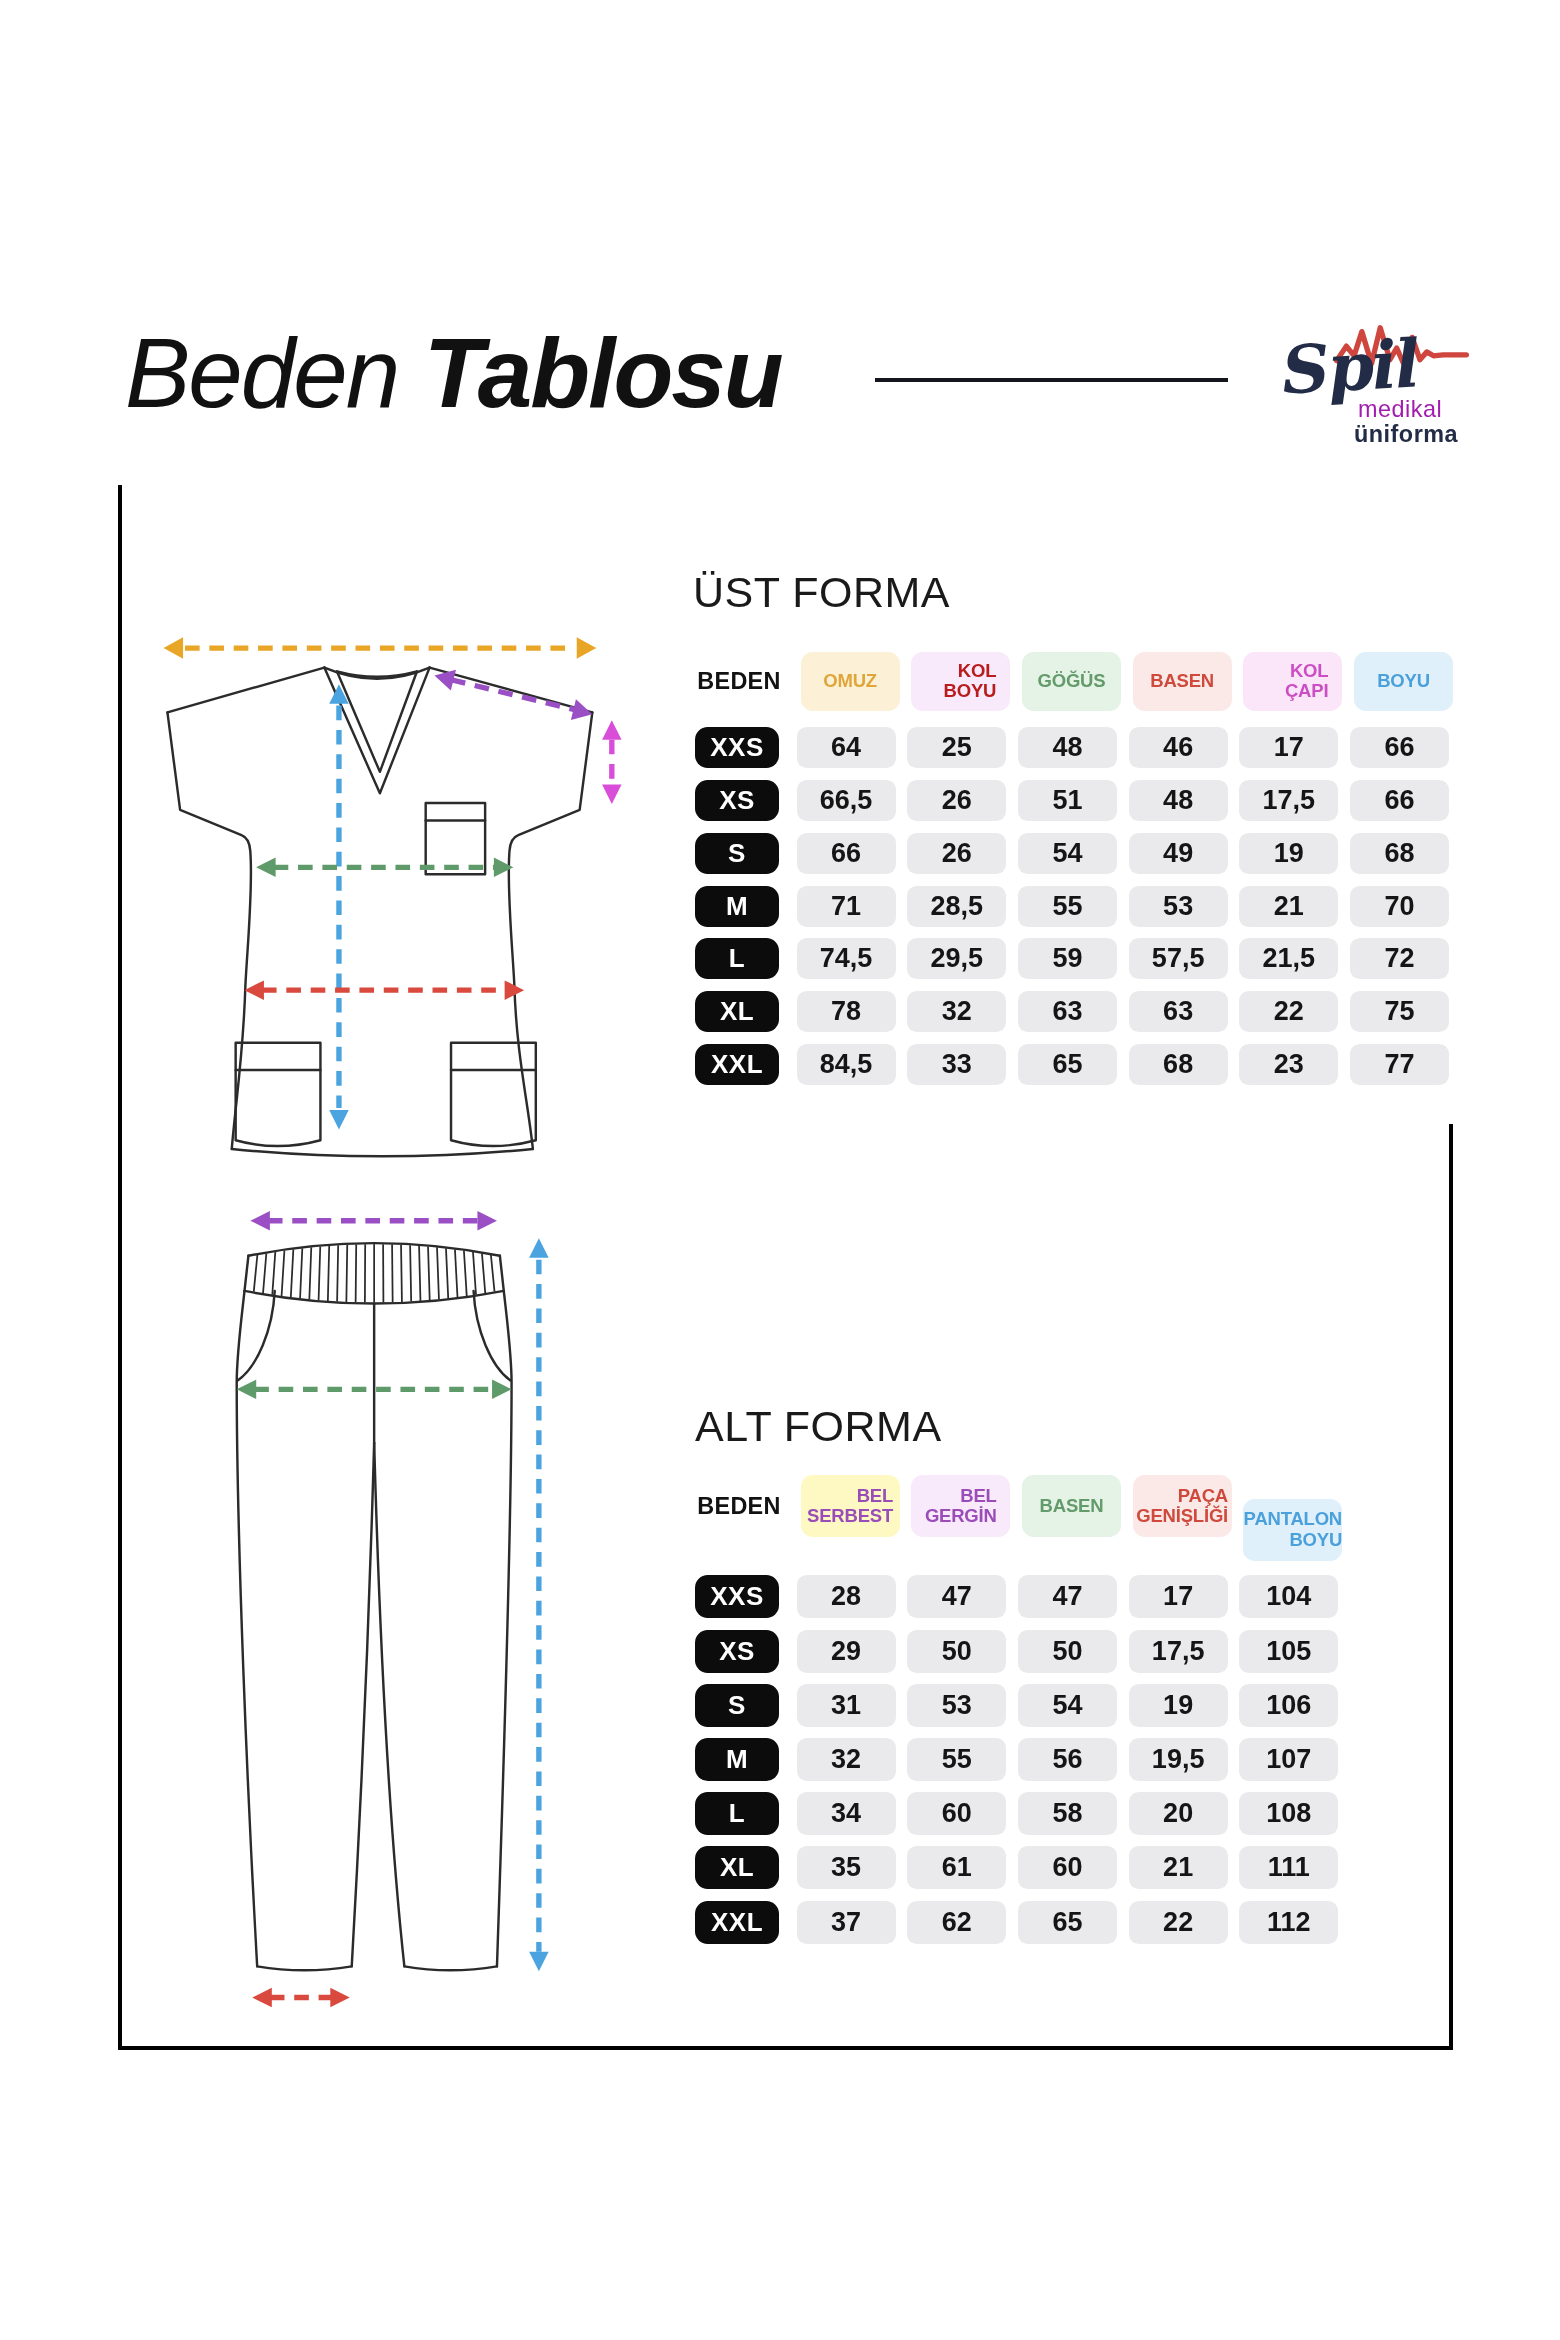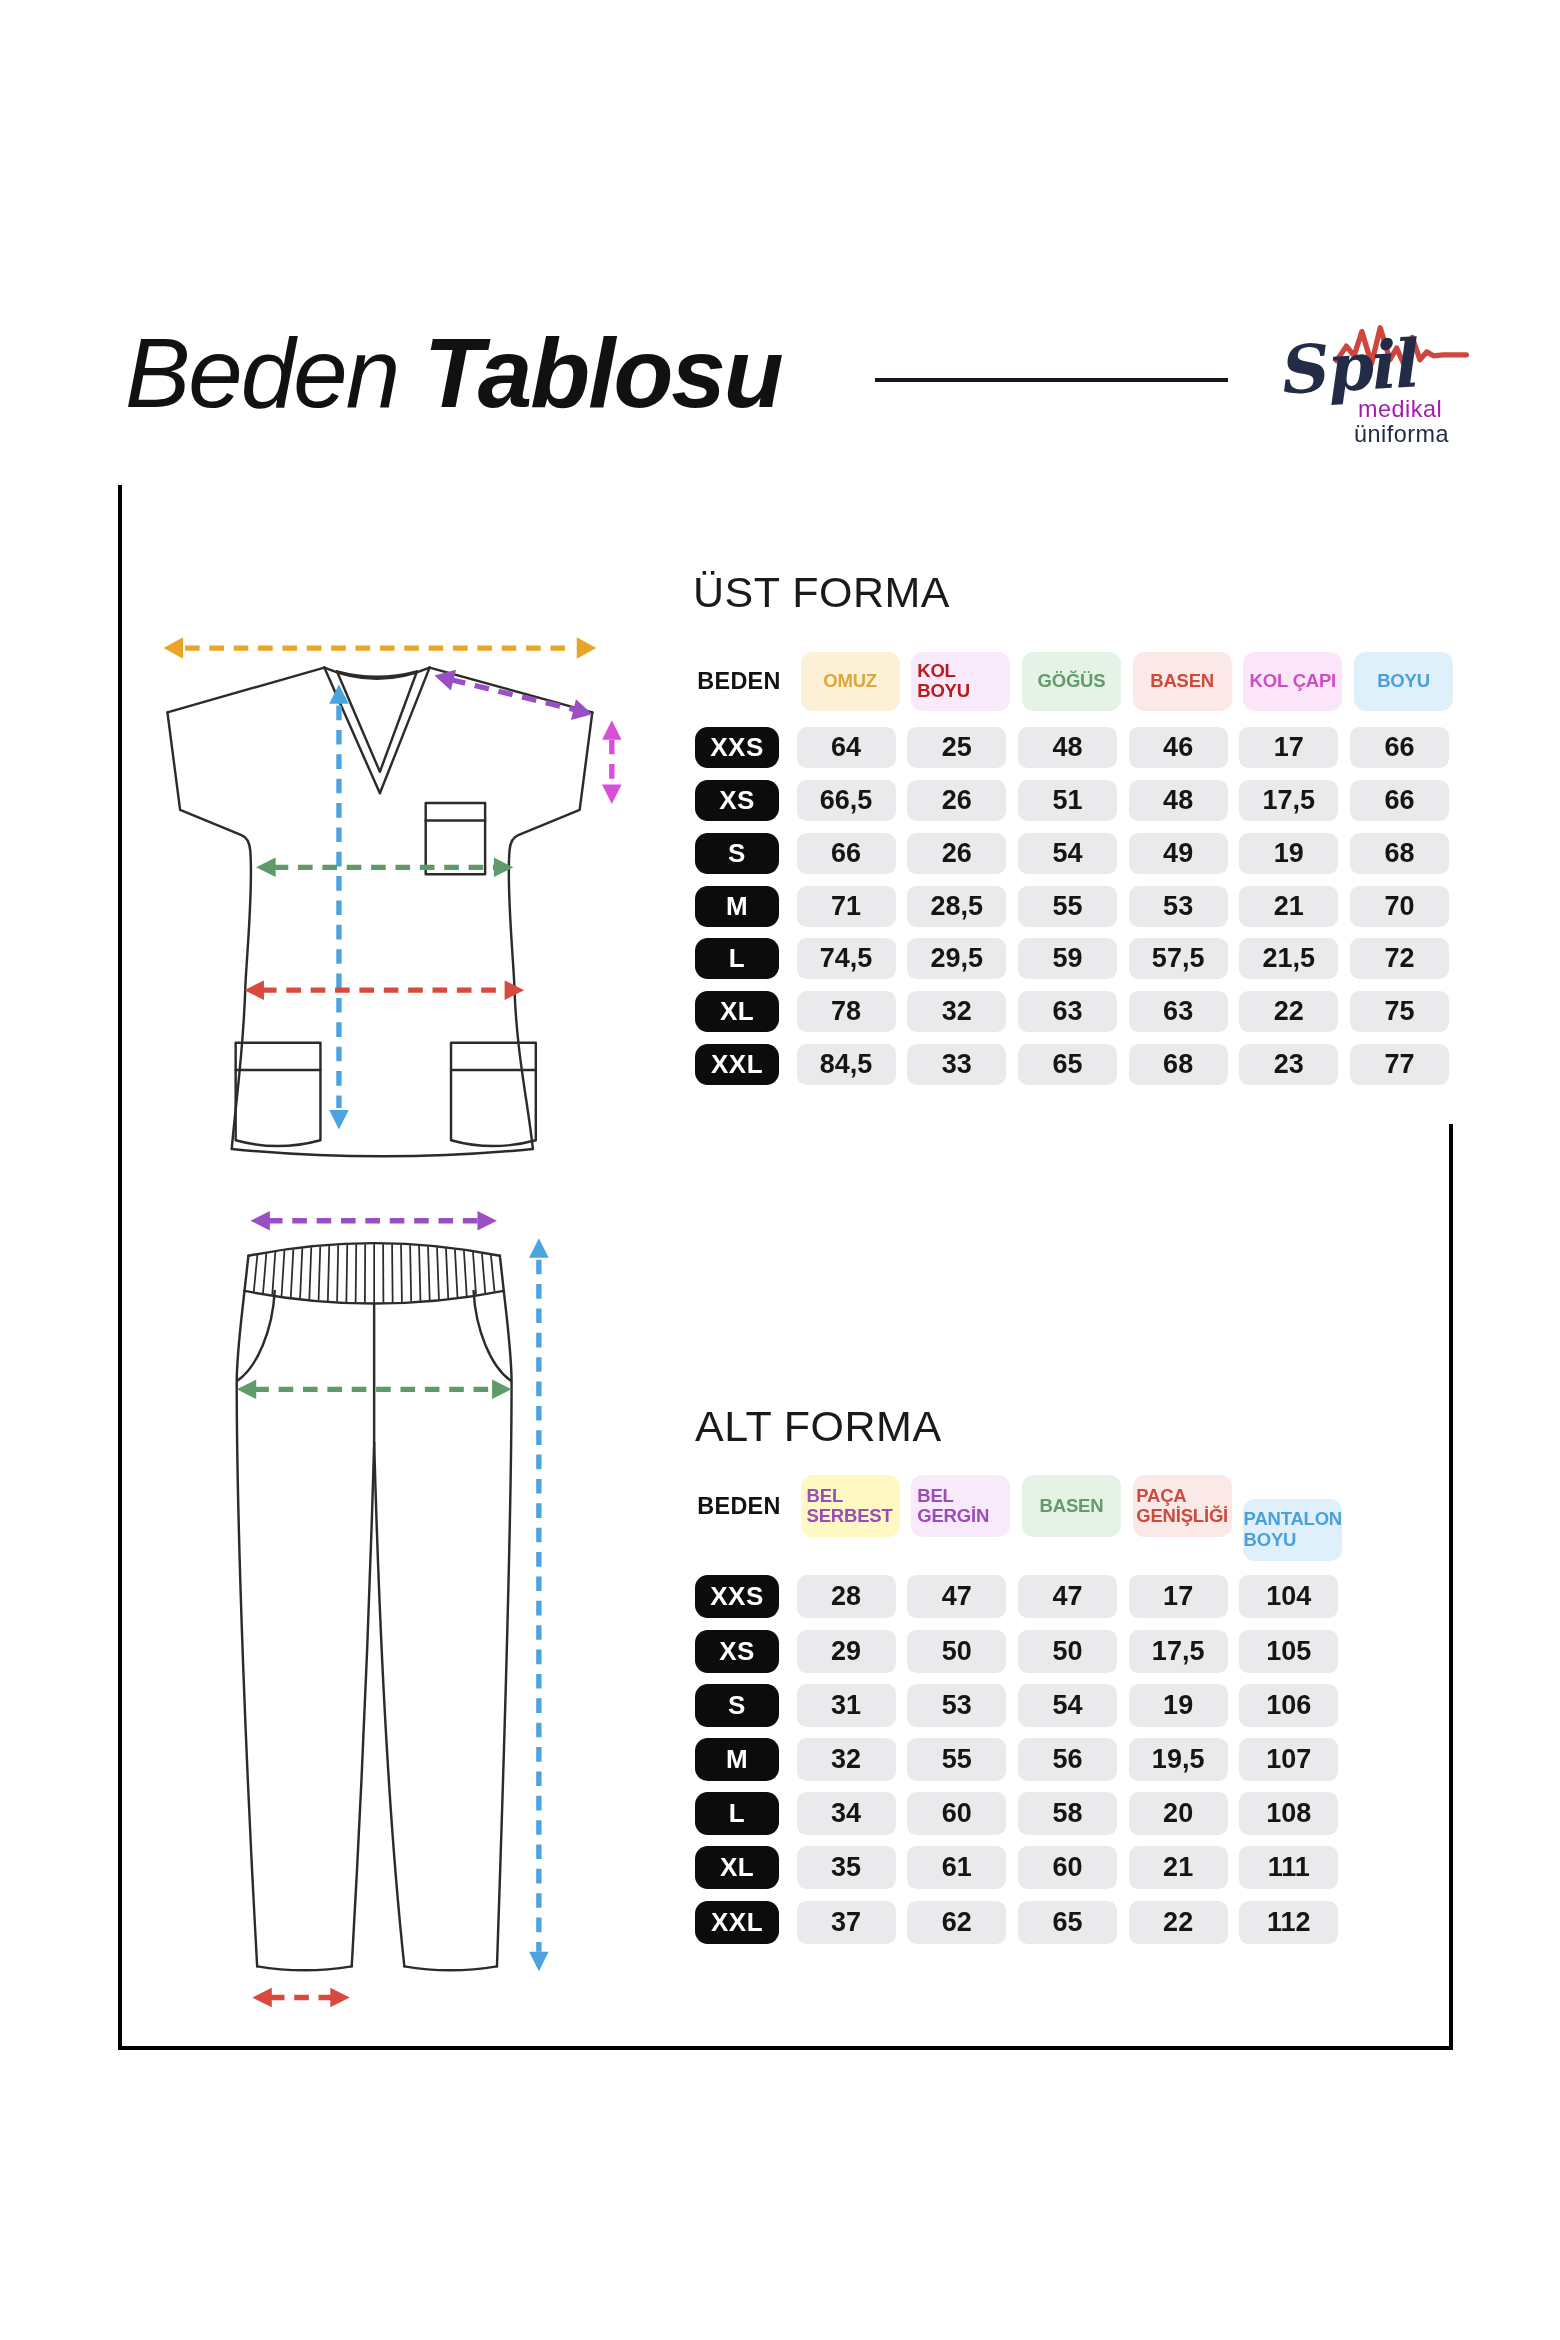--- a/index.html
+++ b/index.html
@@ -11,21 +11,21 @@
               letter-spacing:-2px;color:#111;white-space:nowrap;font-style:italic;}
   .page-title .t-bold{font-weight:700;}
   .title-divider{position:absolute;left:875px;top:378px;width:353px;height:3.9px;background:#15151e;}
 
   .logo{position:absolute;left:1268px;top:312px;width:215px;height:137px;}
   .logo-ecg{position:absolute;left:66px;top:7.8px;width:137px;height:60px;}
   .logo-brand{position:absolute;left:13.7px;top:15.6px;font-family:"DejaVu Serif",serif;
               font-style:italic;font-weight:700;font-size:66px;color:#232c47;
               transform:rotate(-3deg);letter-spacing:-2px;}
   .logo-sub1{position:absolute;left:90px;top:84px;font-size:23.4px;font-weight:500;color:#a21caf;letter-spacing:0.5px;}
-  .logo-sub2{position:absolute;left:86px;top:109px;font-size:23.4px;font-weight:400;color:#232c47;letter-spacing:0.5px;}
+  .logo-sub2{position:absolute;left:86px;top:109px;font-size:23.4px;font-weight:700;color:#232c47;letter-spacing:0.5px;}
 
   
   .frame-left{position:absolute;left:118px;top:485px;width:3.9px;height:1565px;background:#000;}
   .frame-bottom{position:absolute;left:118px;top:2046px;width:1335px;height:3.9px;background:#000;}
   .frame-right{position:absolute;left:1449px;top:1124px;width:3.9px;height:926px;background:#000;}
 
   
   .sec-title{position:absolute;font-size:43px;font-weight:500;letter-spacing:0.5px;color:#1a1a1a;}
   .sec-title.ust{left:693px;top:568px;}
   .sec-title.alt{left:695px;top:1402px;}
@@ -42,22 +42,22 @@
   .tbl-ust{top:648px;}
   .tbl-alt{top:1448px;}
   .t-row{display:flex;column-gap:11.7px;align-items:center;}
   .tbl-ust .t-row{margin-bottom:11.7px;}
   .tbl-alt .t-row{margin-bottom:11.2px;}
   .t-head{margin-top:3.9px;}
   .tbl-ust .t-head{margin-bottom:16.6px;}
   .tbl-alt .t-head{margin-bottom:14.6px;}
   .beden-head{width:88px;margin-right:5.9px;display:flex;align-items:center;justify-content:center;
               font-size:23.4px;font-weight:700;color:#121212;letter-spacing:0.3px;}
-  .hcell{width:99px;display:flex;align-items:center;justify-content:center;text-align:left;
-         font-size:18.5px;font-weight:700;line-height:1.12;border-radius:11.7px;letter-spacing:-0.2px;padding:0 6px;box-sizing:border-box;}
+  .hcell{width:99px;display:flex;align-items:center;justify-content:center;text-align:right;
+         font-size:18.5px;font-weight:700;line-height:1.12;border-radius:11.7px;letter-spacing:-0.2px;padding:0 14px;box-sizing:border-box;}
   .tbl-ust .hcell{height:59px;}
   .tbl-alt .hcell{height:62px;}
   .size-pill{width:84px;margin-right:5.9px;background:#0c0c0c;color:#fff;border-radius:12.7px;
              display:flex;align-items:center;justify-content:center;font-size:26px;font-weight:700;letter-spacing:0.5px;}
   .cell{width:99px;background:#eaeaec;border-radius:9.8px;display:flex;align-items:center;
         justify-content:center;font-size:27px;font-weight:700;color:#151515;}
   .tbl-ust .size-pill,.tbl-ust .cell{height:41px;}
   .tbl-alt .size-pill,.tbl-alt .cell{height:43px;}
 </style>
 </head>

